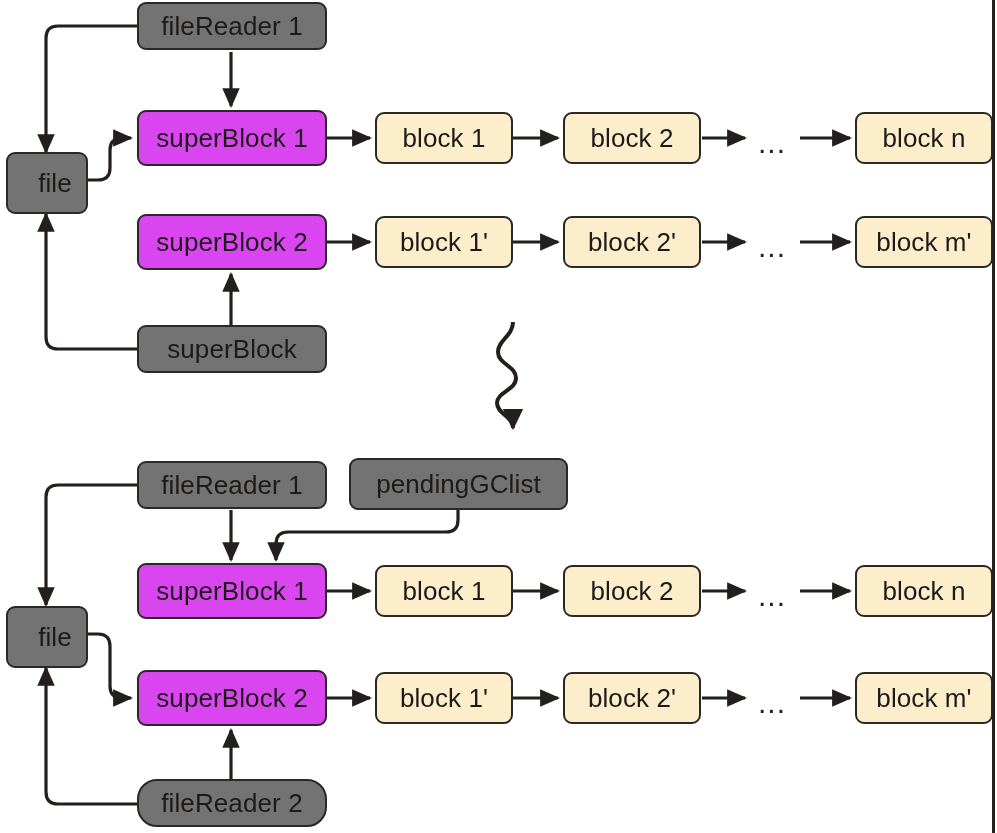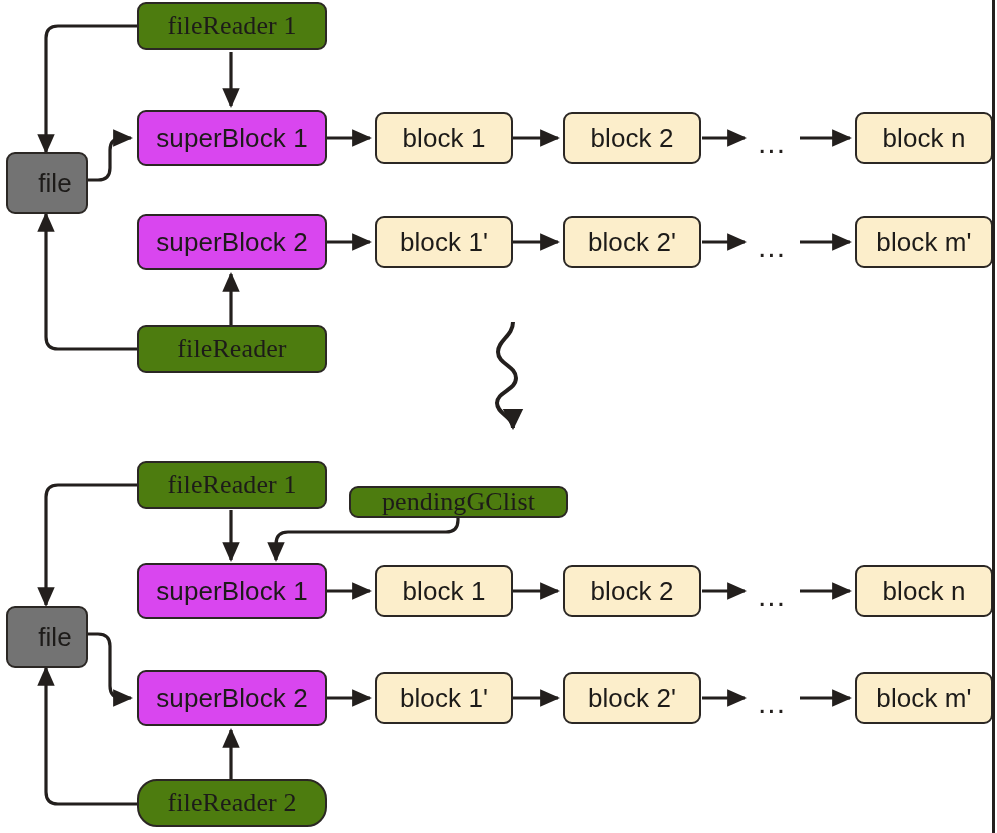--- a/index.html
+++ b/index.html
@@ -34,21 +34,21 @@
     display: flex;
     align-items: center;
     justify-content: center;
     font-size: 26px;
     line-height: 1;
     color: #1d1b19;
     letter-spacing: 0.1px;
     white-space: nowrap;
     user-select: none;
   }
-  .node.actor   { background: #4d7c0f; font-family: Liberation Serif, serif; }
+  .node.actor   { background: #737373; }
   .node.file    { background: #737373; padding-left: 16px; }
   .node.superbl { background: #d946ef; }
   .node.block   { background: #fceecb; }
   .ellipsis {
     position: absolute;
     font-size: 30px;
     color: #231f1d;
     line-height: 1;
     letter-spacing: 1px;
     user-select: none;
@@ -141,21 +141,21 @@
 
   <div class="node superbl" style="left:137px; top:110px; width:190px; height:56px;">
     <span>superBlock 1</span>
   </div>
 
   <div class="node superbl" style="left:137px; top:214px; width:190px; height:56px;">
     <span>superBlock 2</span>
   </div>
 
   <div class="node actor" style="left:137px; top:325px; width:190px; height:48px;">
-    <span>fileReader</span>
+    <span>superBlock</span>
   </div>
 
   <div class="node block" style="left:375px; top:112px; width:138px; height:52px;">
     <span>block 1</span>
   </div>
   <div class="node block" style="left:563px; top:112px; width:138px; height:52px;">
     <span>block 2</span>
   </div>
   <div class="ellipsis" style="left:758px; top:128px;">...</div>
   <div class="node block" style="left:855px; top:112px; width:138px; height:52px;">
@@ -170,21 +170,21 @@
   </div>
   <div class="ellipsis" style="left:758px; top:232px;">...</div>
   <div class="node block" style="left:855px; top:216px; width:138px; height:52px;">
     <span>block m'</span>
   </div>
 
   <div class="node actor" style="left:137px; top:461px; width:190px; height:48px;">
     <span>fileReader 1</span>
   </div>
 
-  <div class="node actor" style="left:349px; top:486px; width:219px; height:32px;text-align:right;">
+  <div class="node actor" style="left:349px; top:458px; width:219px; height:52px;text-align:right;">
     <span>pendingGClist</span>
   </div>
 
   <div class="node file" style="left:6px; top:606px; width:82px; height:62px;">
     <span>file</span>
   </div>
 
   <div class="node superbl" style="left:137px; top:563px; width:190px; height:56px;">
     <span>superBlock 1</span>
   </div>

